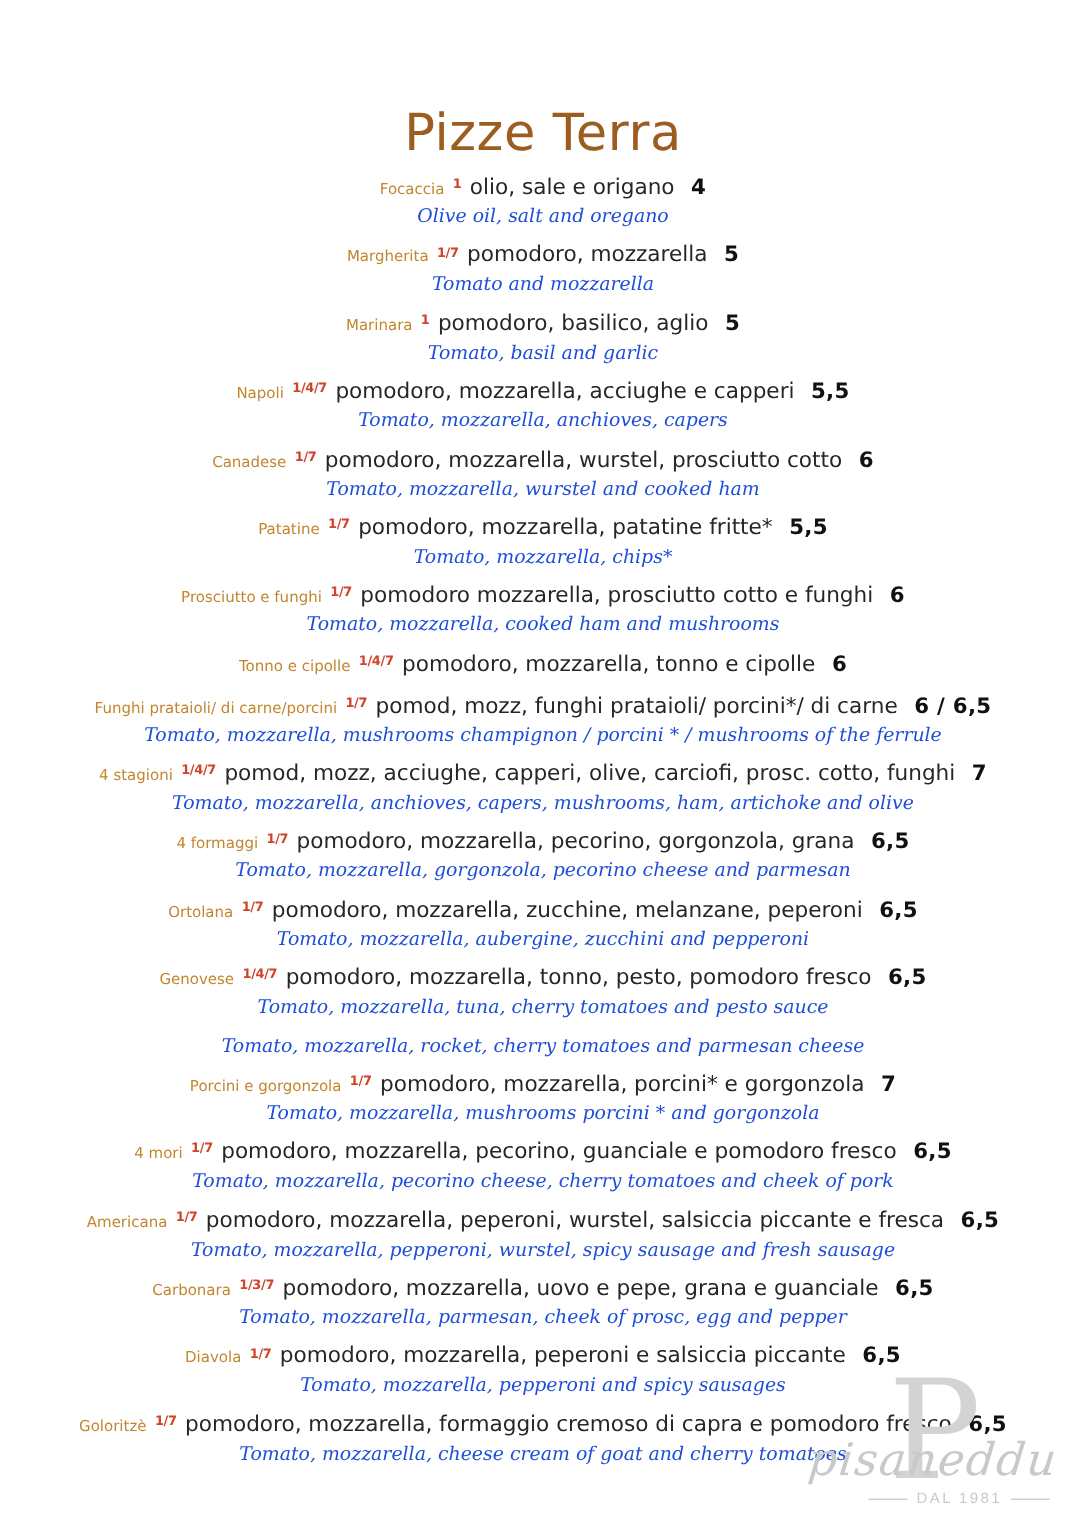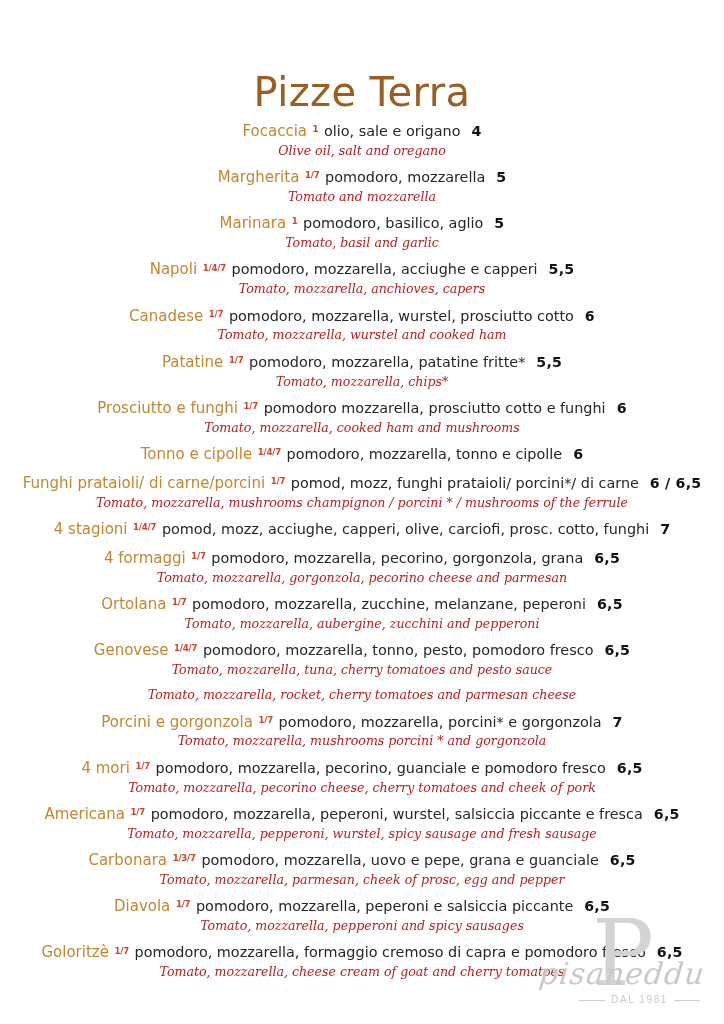--- a/index.html
+++ b/index.html
@@ -19,21 +19,21 @@
     position: relative;
     width: 724px;
     height: 1024px;
     box-sizing: border-box;
     padding: 0 14px;
   }
 
   .menu-title {
     text-align: center;
     color: #9b5d20;
-    font-size: 40px;
+    font-size: 34px;
     font-weight: 400;
     letter-spacing: 0.4px;
     margin: 0;
     padding-top: 72px;
     line-height: 1.0;
     font-family: "DejaVu Sans", sans-serif;
   }
 
   .items {
     margin-top: 10px;
@@ -47,21 +47,21 @@
     text-align: center;
     font-size: 14.4px;
     line-height: 1.32;
     color: #2c2c2c;
     white-space: nowrap;
     font-family: "DejaVu Sans", sans-serif;
   }
 
   .item-name {
     color: #c2862f;
-    font-size: 15px;
+    font-size: 10px;
   }
 
   .allergens {
     color: #d1432a;
     font-size: 8.6px;
     vertical-align: 0.45em;
     font-weight: 700;
     letter-spacing: -0.2px;
     margin-left: 1px;
     margin-right: 1px;
@@ -77,21 +77,21 @@
     font-weight: 700;
     font-size: 14.2px;
     margin-left: 11px;
     letter-spacing: 0.2px;
   }
 
   .item-en {
     text-align: center;
     font-style: italic;
     font-size: 12.6px;
-    color: #b91c1c;
+    color: #1d4ed8;
     line-height: 1.3;
     margin-top: 1px;
     white-space: nowrap;
     font-family: "DejaVu Serif", serif;
   }
 
   
   .logo-watermark {
     position: absolute;
     right: 18px;
@@ -181,20 +181,21 @@
       </div>
       <div class="item">
         <div class="item-main"><span class="item-name">Tonno e cipolle</span> <span class="allergens">1/4/7</span> <span class="ingredients">pomodoro, mozzarella, tonno e cipolle</span><span class="price">6</span></div>
       </div>
       <div class="item">
         <div class="item-main"><span class="item-name">Funghi prataioli/ di carne/porcini</span> <span class="allergens">1/7</span> <span class="ingredients">pomod, mozz, funghi prataioli/ porcini*/ di carne</span><span class="price">6 / 6,5</span></div>
         <div class="item-en">Tomato, mozzarella, mushrooms champignon / porcini * / mushrooms of the ferrule</div>
       </div>
       <div class="item">
         <div class="item-main"><span class="item-name">4 stagioni</span> <span class="allergens">1/4/7</span> <span class="ingredients">pomod, mozz, acciughe, capperi, olive, carciofi, prosc. cotto, funghi</span><span class="price">7</span></div>
+        <div class="item-en">Tomato, mozzarella, anchioves, capers, mushrooms, ham, artichoke and olive</div>
       </div>
       <div class="item">
         <div class="item-main"><span class="item-name">4 formaggi</span> <span class="allergens">1/7</span> <span class="ingredients">pomodoro, mozzarella, pecorino, gorgonzola, grana</span><span class="price">6,5</span></div>
         <div class="item-en">Tomato, mozzarella, gorgonzola, pecorino cheese and parmesan</div>
       </div>
       <div class="item">
         <div class="item-main"><span class="item-name">Ortolana</span> <span class="allergens">1/7</span> <span class="ingredients">pomodoro, mozzarella, zucchine, melanzane, peperoni</span><span class="price">6,5</span></div>
         <div class="item-en">Tomato, mozzarella, aubergine, zucchini and pepperoni</div>
       </div>
       <div class="item">

